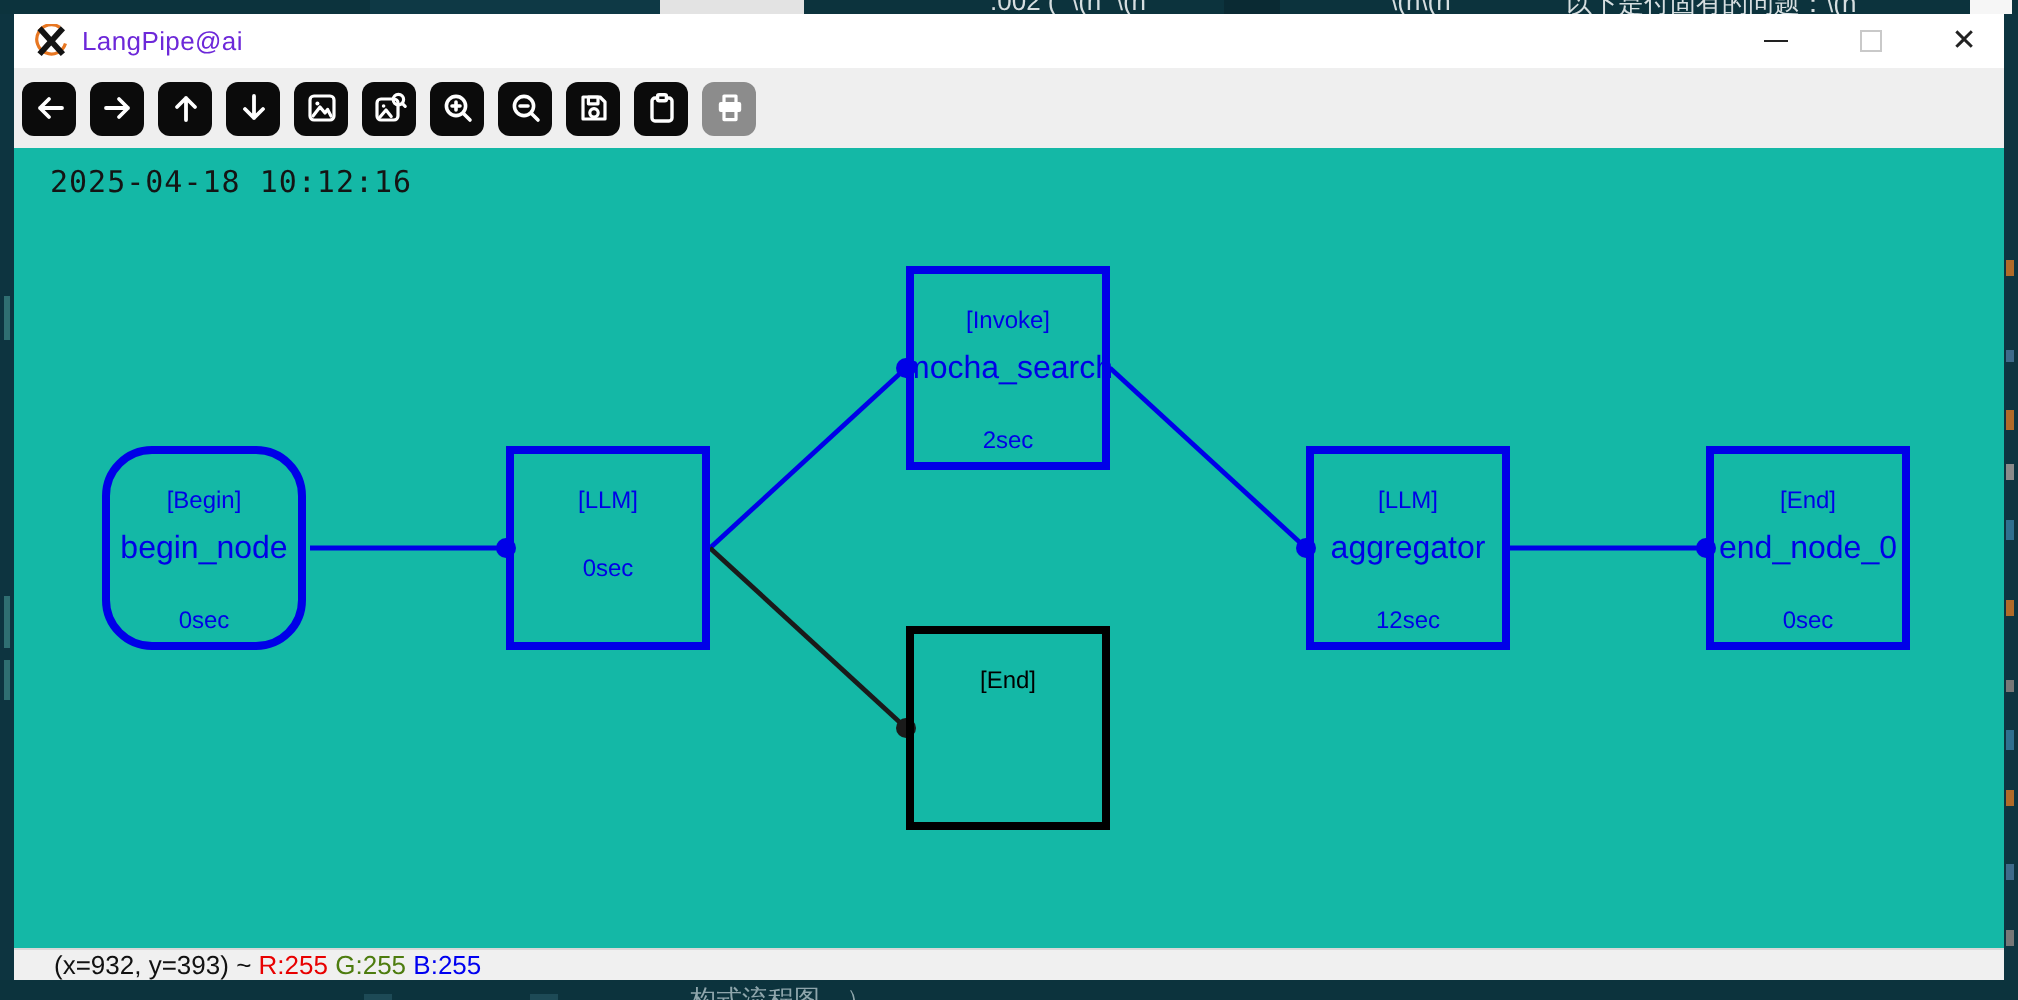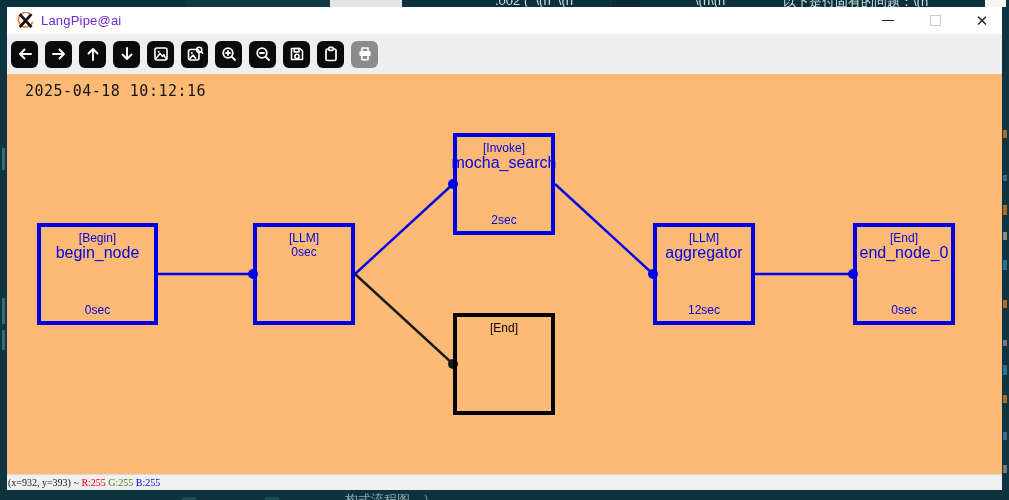--- a/index.html
+++ b/index.html
@@ -32,30 +32,30 @@
   .win-btn { width:30px; height:24px; display:flex; align-items:center; justify-content:center; cursor:default; }
   .min-glyph { width:12px; height:0; border-top:1.6px solid #222; display:block; }
   .max-glyph { width:11px; height:11px; border:1.5px solid #c9c9c9; display:block; }
   .close-glyph { font-size:15px; color:#222; line-height:1; }
 
   .toolbar { height:40px; background:#efefef; display:flex; align-items:center; padding-left:4px; gap:7px; flex:0 0 auto; }
   .tool-btn { width:27px; height:27px; border-radius:6px; background:#0b0b0b; display:flex; align-items:center; justify-content:center; border:none; padding:0; cursor:pointer; flex:0 0 auto; }
   .tool-btn.gray { background:#8c8c8c; }
   .tool-btn svg { display:block; }
 
-  .canvas { position:relative; flex:1 1 auto; background:#fdba74; overflow:hidden; }
+  .canvas { position:relative; flex:1 1 auto; background:#14b8a6; overflow:hidden; }
   .timestamp { position:absolute; left:18px; top:8px; font-family:"DejaVu Sans Mono", monospace; font-size:15px; color:#141414; letter-spacing:0.5px; }
   .edges-layer { position:absolute; left:0; top:0; width:995px; height:400px; }
   .node { position:absolute; width:102px; height:102px; border:4px solid; background:transparent; display:flex; flex-direction:column; align-items:center; }
-  .node .ntype { font-size:12px; margin-top:4px; white-space:nowrap; }
-  .node .nname-wrap { flex:1; display:flex; align-items:flex-start; }
+  .node .ntype { font-size:12px; margin-top:16px; white-space:nowrap; }
+  .node .nname-wrap { flex:1; display:flex; align-items:flex-end; }
   .node .nname { font-size:16px; line-height:1; white-space:nowrap; }
-  .node .ntime { font-size:12px; margin-bottom:3px; height:15px; white-space:nowrap; }
-
-  .statusbar { height:16px; background:#f0f0f0; border-top:1px solid #d8d8d8; display:flex; align-items:center; padding-left:1px; font-size:10px; line-height:15px; flex:0 0 auto; color:#111; white-space:pre;font-family:Liberation Serif, serif; }
+  .node .ntime { font-size:12px; margin-bottom:3px; height:15px; white-space:nowrap;margin-top:20px; }
+
+  .statusbar { height:16px; background:#f0f0f0; border-top:1px solid #d8d8d8; display:flex; align-items:center; padding-left:20px; font-size:13px; line-height:15px; flex:0 0 auto; color:#111; white-space:pre; }
 </style>
 </head>
 <body>
 
 <div class="strip top-strip">
   <div class="panel-a"></div>
   <div class="panel-b"></div>
   <div class="tab-frag"></div>
   <span class="frag-text" style="left:495px">.002 (  \(n  \(n</span>
   <span class="frag-text" style="left:695px">\(n\(n</span>
@@ -189,21 +189,21 @@
         <line x1="348" y1="200" x2="446" y2="110" stroke="#0000e8" stroke-width="2.4"></line>
         <circle cx="446" cy="110" r="5" fill="#0000e8"></circle>
         <line x1="348" y1="200" x2="446" y2="290" stroke="#1a1a1a" stroke-width="2.4"></line>
         <circle cx="446" cy="290" r="5" fill="#1a1a1a"></circle>
         <line x1="548" y1="110" x2="646" y2="200" stroke="#0000e8" stroke-width="2.4"></line>
         <circle cx="646" cy="200" r="5" fill="#0000e8"></circle>
         <line x1="748" y1="200" x2="846" y2="200" stroke="#0000e8" stroke-width="2.4"></line>
         <circle cx="846" cy="200" r="5" fill="#0000e8"></circle>
       </svg>
     <div id="nodes-layer">
-        <div class="node" style="left: 30px; top: 149px; width: 121px; height: 102px; border-color: rgb(0, 0, 232); color: rgb(0, 0, 232);">
+        <div class="node" style="left: 44px; top: 149px; width: 102px; height: 102px; border-color: rgb(0, 0, 232); color: rgb(0, 0, 232); border-radius: 25px;">
           <div class="ntype">[Begin]</div>
           <div class="nname-wrap">
             <span class="nname">begin_node</span>
           </div>
           <div class="ntime">0sec</div>
         </div>
         <div class="node" style="left: 246px; top: 149px; width: 102px; height: 102px; border-color: rgb(0, 0, 232); color: rgb(0, 0, 232);">
           <div class="ntype">[LLM]</div>
           <div class="ntime">0sec</div>
         </div>

